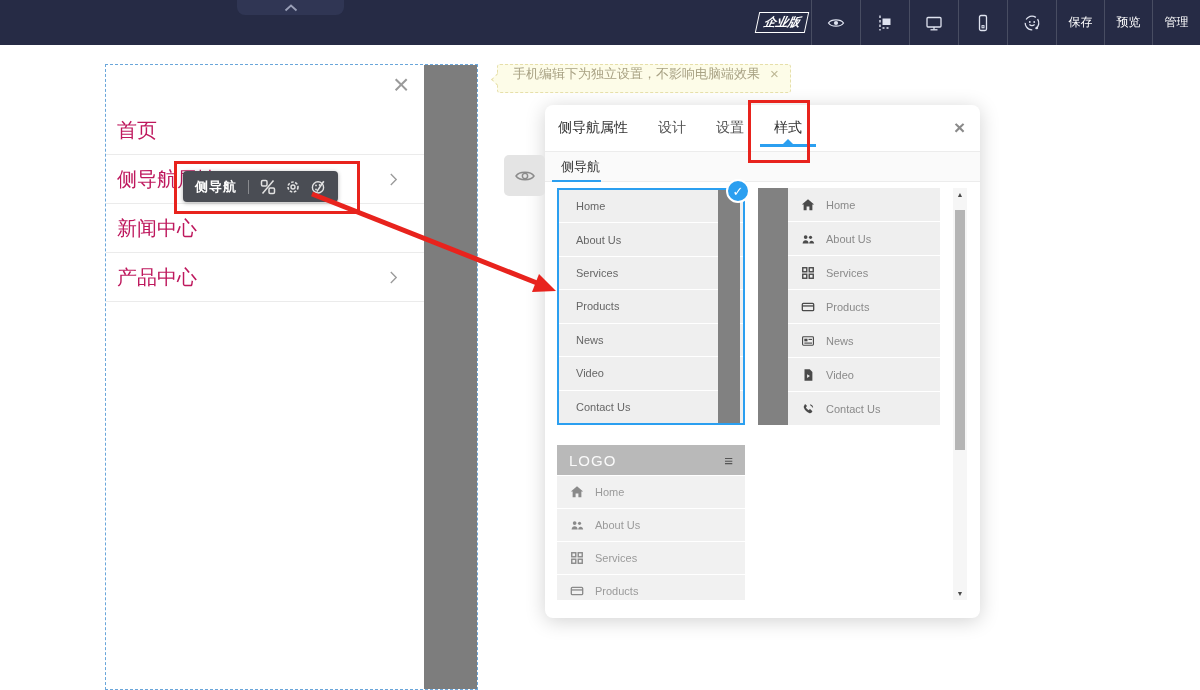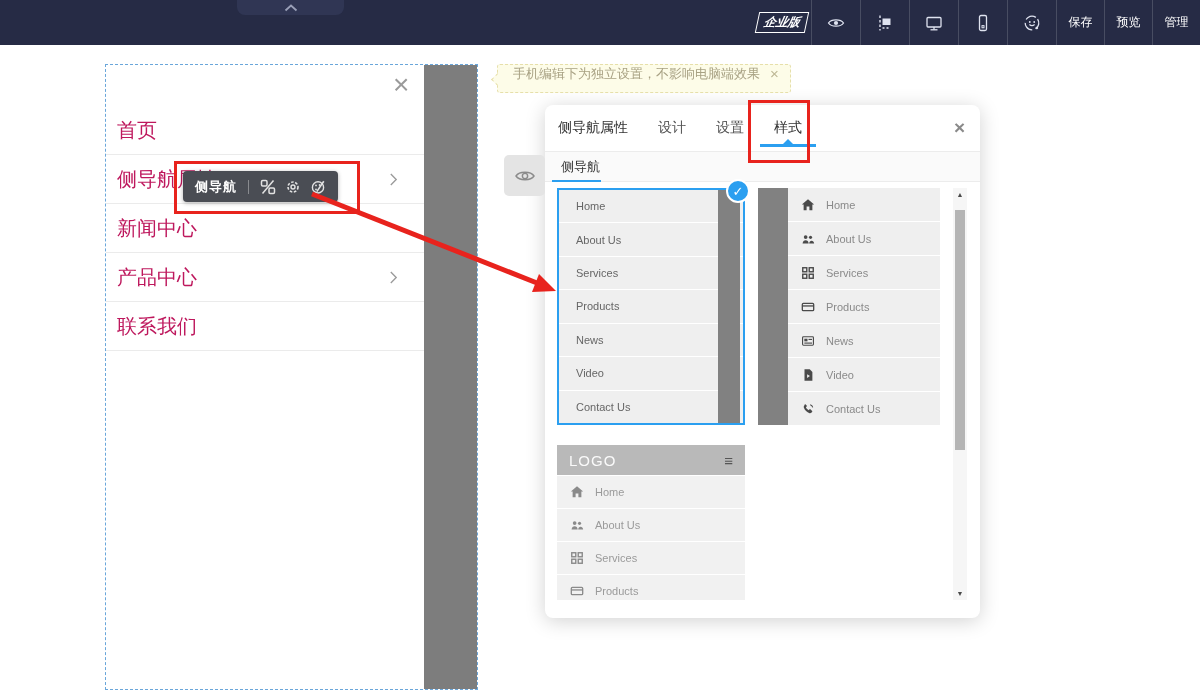--- a/index.html
+++ b/index.html
@@ -177,23 +177,20 @@
         </div>
         <div class="menu-row">
           <span>新闻中心</span>
         </div>
         <div class="menu-row">
           <span>产品中心</span>
           <svg class="menu-chev" viewBox="0 0 10 16">
             <polyline points="2,2 8,8 2,14" fill="none" stroke="#9a9a9a" stroke-width="1.5"></polyline>
           </svg>
         </div>
-        <div class="menu-row">
-          <span>联系我们</span>
-        </div>
       </div>
   </div>
 
   <div class="mod-toolbar">
     <span class="t-title">侧导航</span>
     <div class="t-divider"></div>
     <svg class="t-ic" viewBox="0 0 16 16">
       <rect x="1.5" y="1.5" width="5.5" height="5.5" rx="1.2" fill="none" stroke="currentColor" stroke-width="1.5"></rect>
       <rect x="9" y="9" width="5.5" height="5.5" rx="1.2" fill="none" stroke="currentColor" stroke-width="1.5"></rect>
       <line x1="13.5" y1="1.5" x2="2.5" y2="14.5" stroke="currentColor" stroke-width="1.5"></line>

